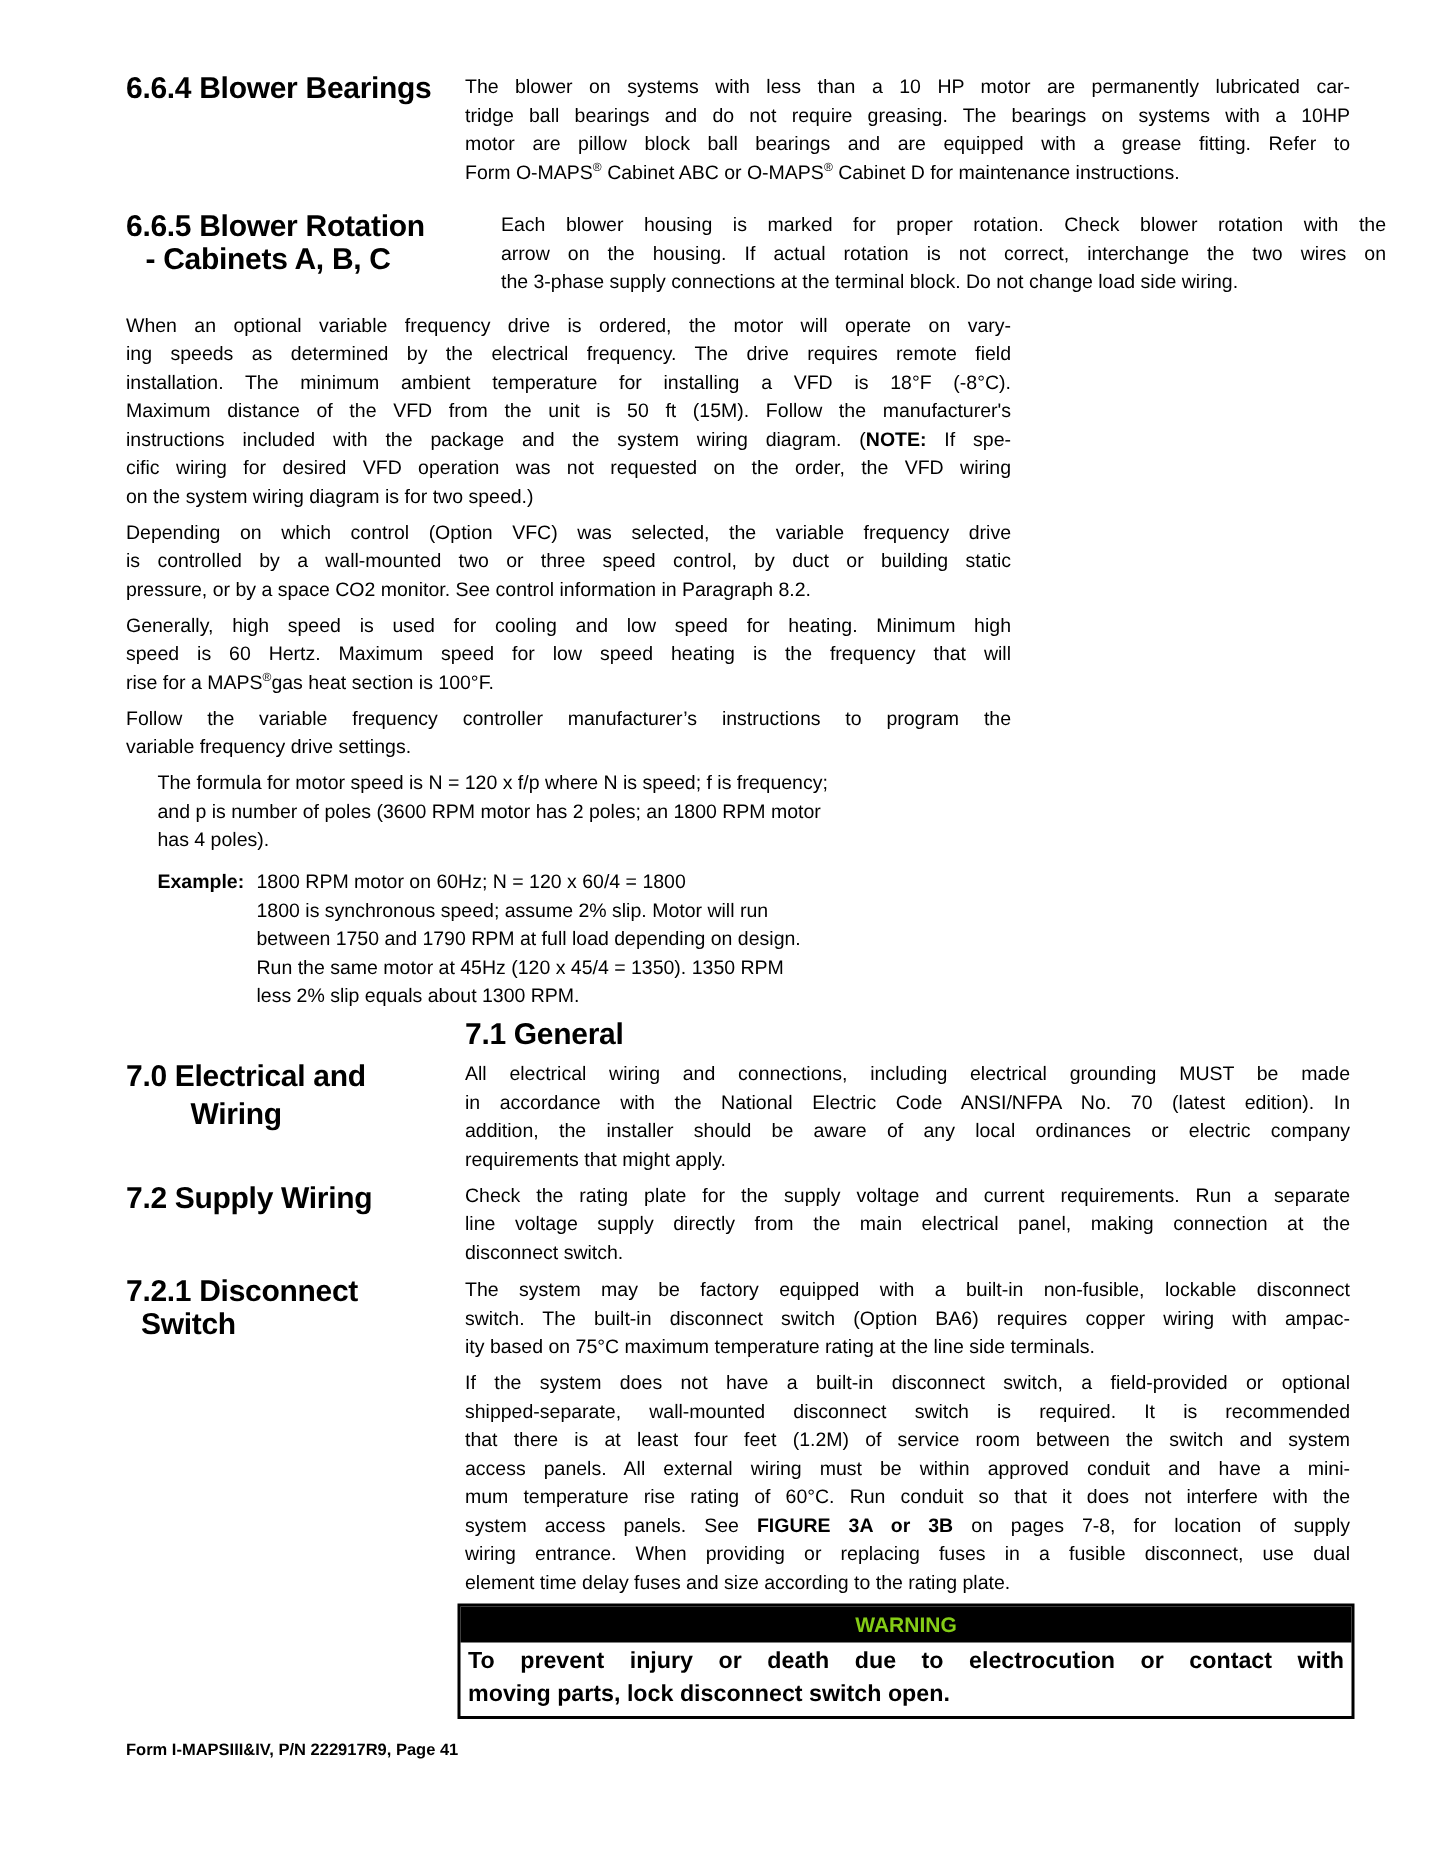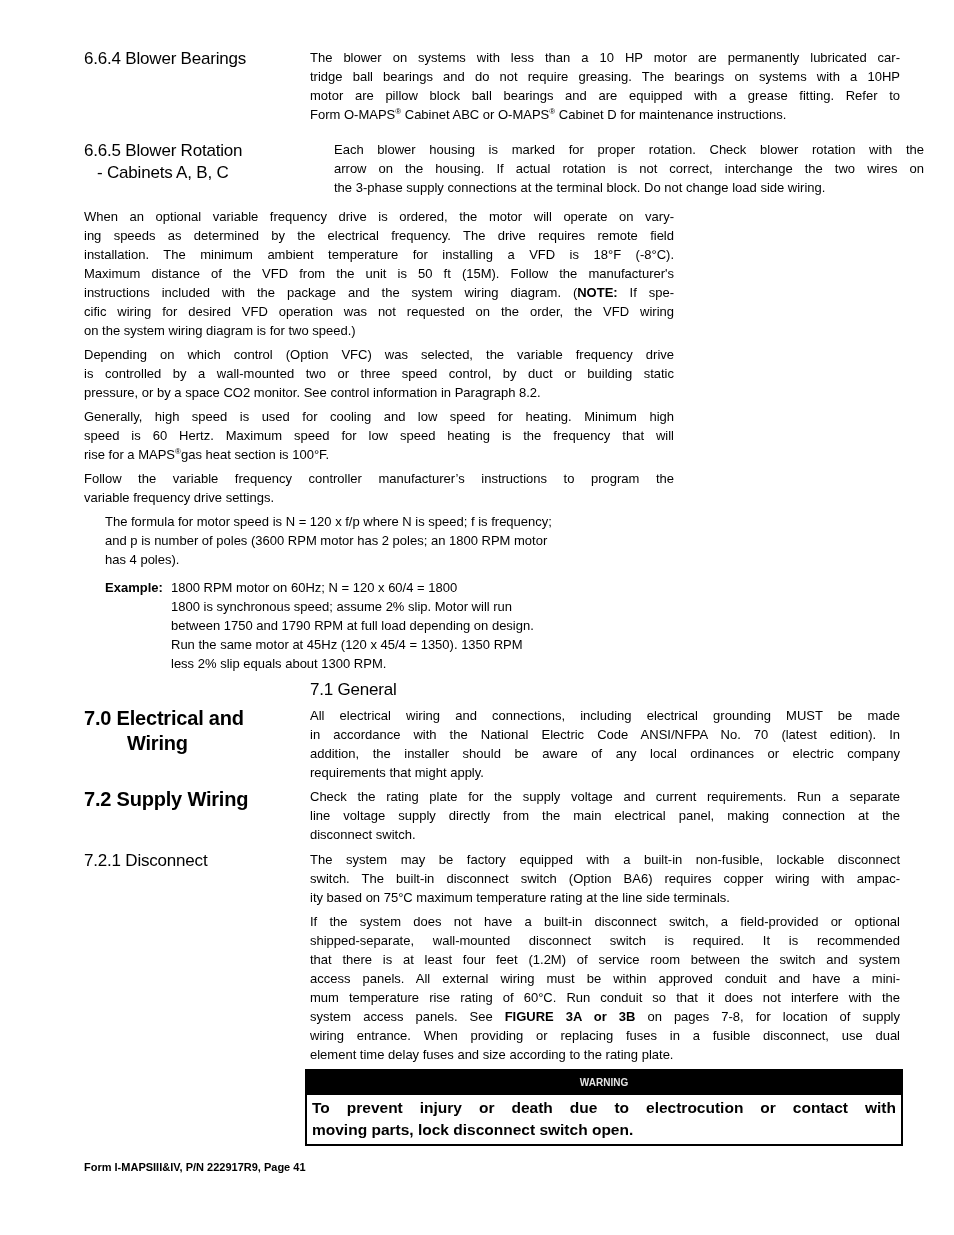--- a/index.html
+++ b/index.html
@@ -8,21 +8,21 @@
     background: #ffffff;
     color: #000000;
     font-family: "Liberation Sans", sans-serif;
     overflow: hidden;
   }
   .page { box-sizing: border-box; width: 954px; height: 1235px; padding: 48px 56px 0 84px; }
   .row { display: flex; align-items: flex-start; }
   .lcol { width: 226px; flex-shrink: 0; }
   .rcol { width: 590px; flex-shrink: 0; }
 
-  .h-sm { font-size: 17px; font-weight: normal; line-height: 22px; letter-spacing: -0.2px; }
+  .h-sm { font-size: 20px; font-weight: bold; line-height: 22px; letter-spacing: -0.2px; }
   .h-sm .hl { line-height: 22px; }
   .h-lg { font-size: 20px; font-weight: bold; line-height: 25px; letter-spacing: -0.2px; }
   .ind5  { padding-left: 5px; }
   .ind10 { padding-left: 10px; }
   .ind13 { padding-left: 13px; }
   .ind43 { padding-left: 43px; }
 
   .ln { font-size: 13px; line-height: 19px; white-space: nowrap; }
   .just .ln { text-align: justify; text-align-last: justify; white-space: normal; }
   .just .ln:last-child { text-align-last: left; }
@@ -37,21 +37,21 @@
 
   .h-71 { margin-bottom: 5px; }
 
   .row-a { margin-bottom: 16px; }
   .row-b { margin-bottom: 10px; gap: 24px; }
   .row-c { margin-bottom: 6px; }
   .row-d { margin-bottom: 5px; align-items: center; }
   .row-e { margin-bottom: 6px; }
 
   .warning { margin-top: 5px; margin-left: -5px; width: 598px; box-sizing: border-box; border: 2px solid #000; }
-  .warn-title { background: #000000; color: #e5e5e5; font-weight: bold; font-size: 10px; line-height: 24px; text-align: center; }
+  .warn-title { background: #000000; color: #84cc16; font-weight: bold; font-size: 14px; line-height: 24px; text-align: center; }
   .warn-body { padding: 2px 5px 3px 5px; }
   .warn-body .wln { font-size: 15.5px; font-weight: bold; line-height: 22px; }
   .warn-body .wln:first-child { text-align: justify; text-align-last: justify; }
 
   .footer { margin-top: 14px; text-align: left; font-size: 11px; font-weight: bold; line-height: 14px; }
 </style>
 </head>
 <body>
 
 <div class="page">
@@ -157,20 +157,21 @@
         <div class="ln">line voltage supply directly from the main electrical panel, making connection at the</div>
         <div class="ln">disconnect switch.</div>
       </div>
     </div>
   </div>
 
   <div class="row">
     <div class="lcol">
       <div class="h-sm">
         <div class="hl">7.2.1 Disconnect</div>
+        <div class="hl ind10">Switch</div>
       </div>
     </div>
     <div class="rcol">
       <div class="para just">
         <div class="ln">The system may be factory equipped with a built-in non-fusible, lockable disconnect</div>
         <div class="ln">switch. The built-in disconnect switch (Option BA6) requires copper wiring with ampac-</div>
         <div class="ln">ity based on 75°C maximum temperature rating at the line side terminals.</div>
       </div>
       <div class="para just">
         <div class="ln">If the system does not have a built-in disconnect switch, a field-provided or optional</div>

